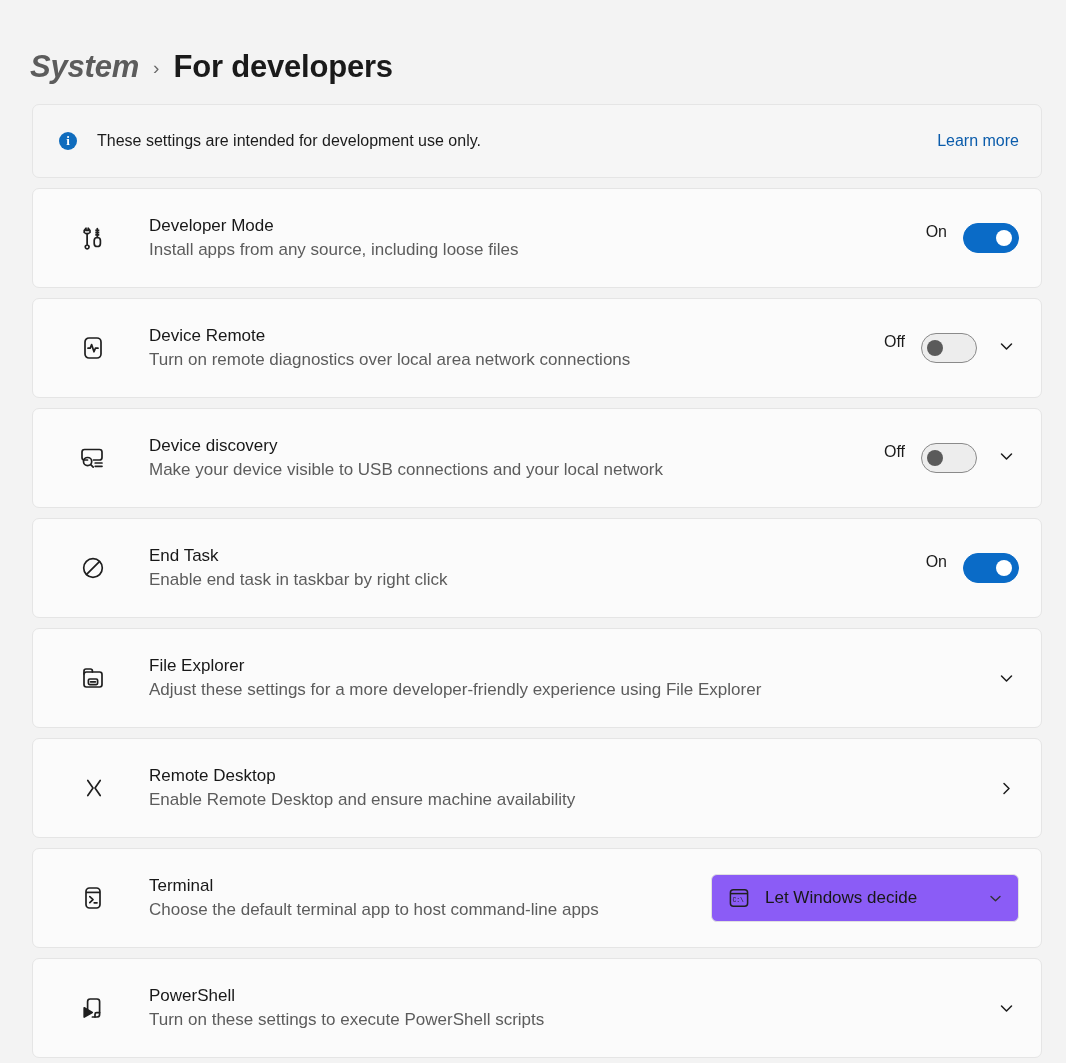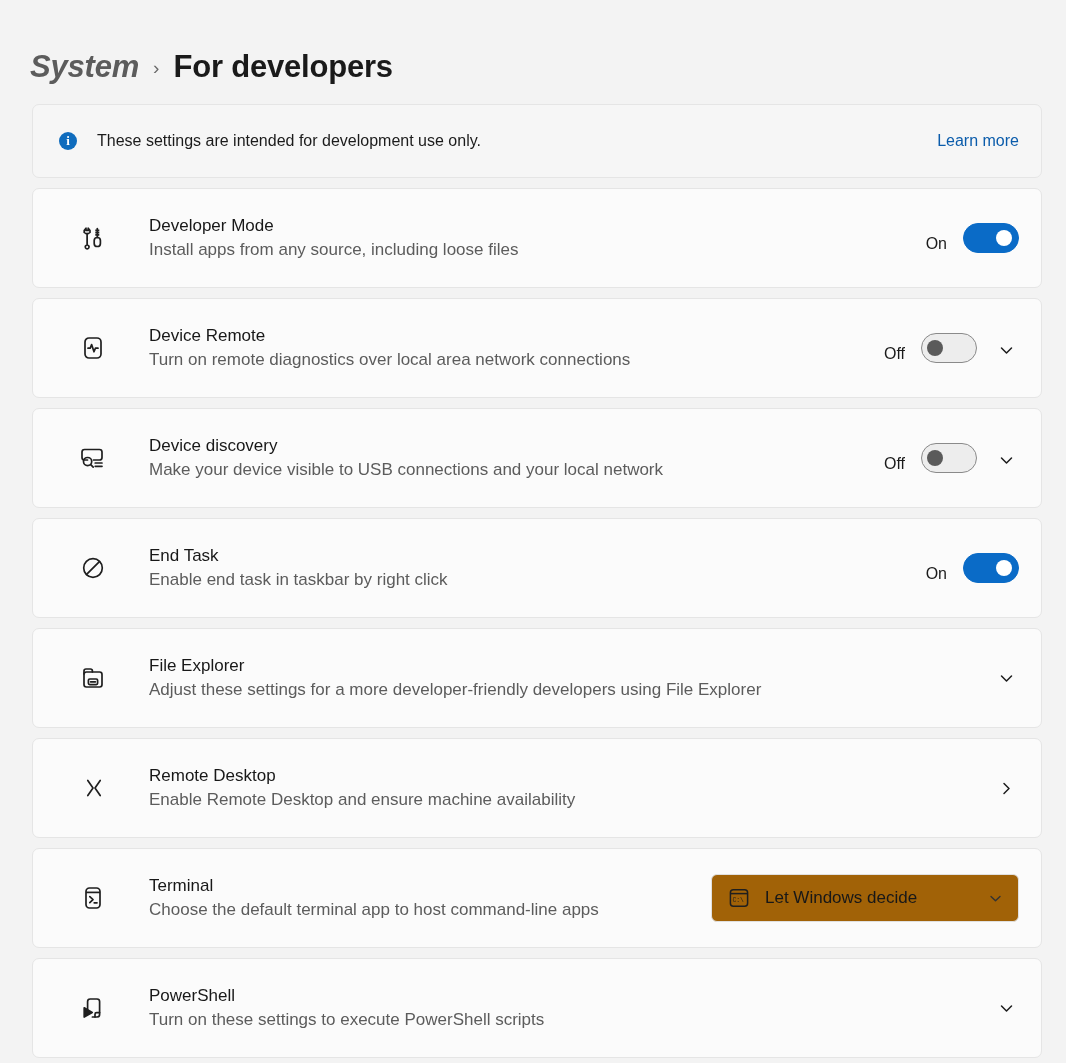--- a/index.html
+++ b/index.html
@@ -120,21 +120,21 @@
     line-height: 1.25;
   }
   .row-sub {
     font-size: 17px;
     color: #5c5c5c;
     line-height: 1.3;
   }
   .row-right {
     flex: 0 0 auto;
     display: flex;
-    align-items: flex-end;
+    align-items: flex-start;
     gap: 16px;
   }
   .state-label {
     font-size: 16px;
     color: #1b1b1b;
     min-width: 26px;
     text-align: right;
   }
 
   
@@ -167,21 +167,21 @@
     flex: 0 0 auto;
   }
 
   
   .dropdown {
     display: flex;
     align-items: center;
     gap: 13px;
     height: 48px;
     padding: 0 14px 0 14px;
-    background: #a16207;
+    background: #8b5cf6;
     border: 1px solid #e0e0e0;
     border-radius: 6px;
     cursor: pointer;
     min-width: 308px;
   }
   .dropdown .dd-icon {
     width: 26px; height: 26px;
     display: flex; align-items: center; justify-content: center;
     flex: 0 0 auto;
   }
@@ -310,21 +310,21 @@
     <div class="row-icon">
       <svg width="30" height="30" viewBox="0 0 30 30" fill="none" stroke="#1f1f1f" stroke-width="1.7">
         <path d="M6 11 L6 8 a2 2 0 0 1 2 -2 L12.4 6 a2 2 0 0 1 2 2 L14.4 9" stroke-linecap="round" stroke-linejoin="round"></path>
         <rect x="6" y="9" width="18" height="15" rx="2.4"></rect>
         <rect x="10.4" y="16" width="9.2" height="5.6" rx="1.3"></rect>
         <path d="M12.6 18.8 L17.4 18.8" stroke-linecap="round"></path>
       </svg>
     </div>
     <div class="row-text">
       <div class="row-title">File Explorer</div>
-      <div class="row-sub">Adjust these settings for a more developer-friendly developers using File Explorer</div>
+      <div class="row-sub">Adjust these settings for a more developer-friendly experience using File Explorer</div>
     </div>
     <div class="row-right">
       <div class="chev">
         <svg width="17" height="17" viewBox="0 0 17 17" fill="none" stroke="#1c1c1c" stroke-width="1.5" stroke-linecap="round" stroke-linejoin="round">
             <path d="M3.5 6 L8.5 11 L13.5 6"></path>
           </svg>
       </div>
     </div>
   </div>
 

